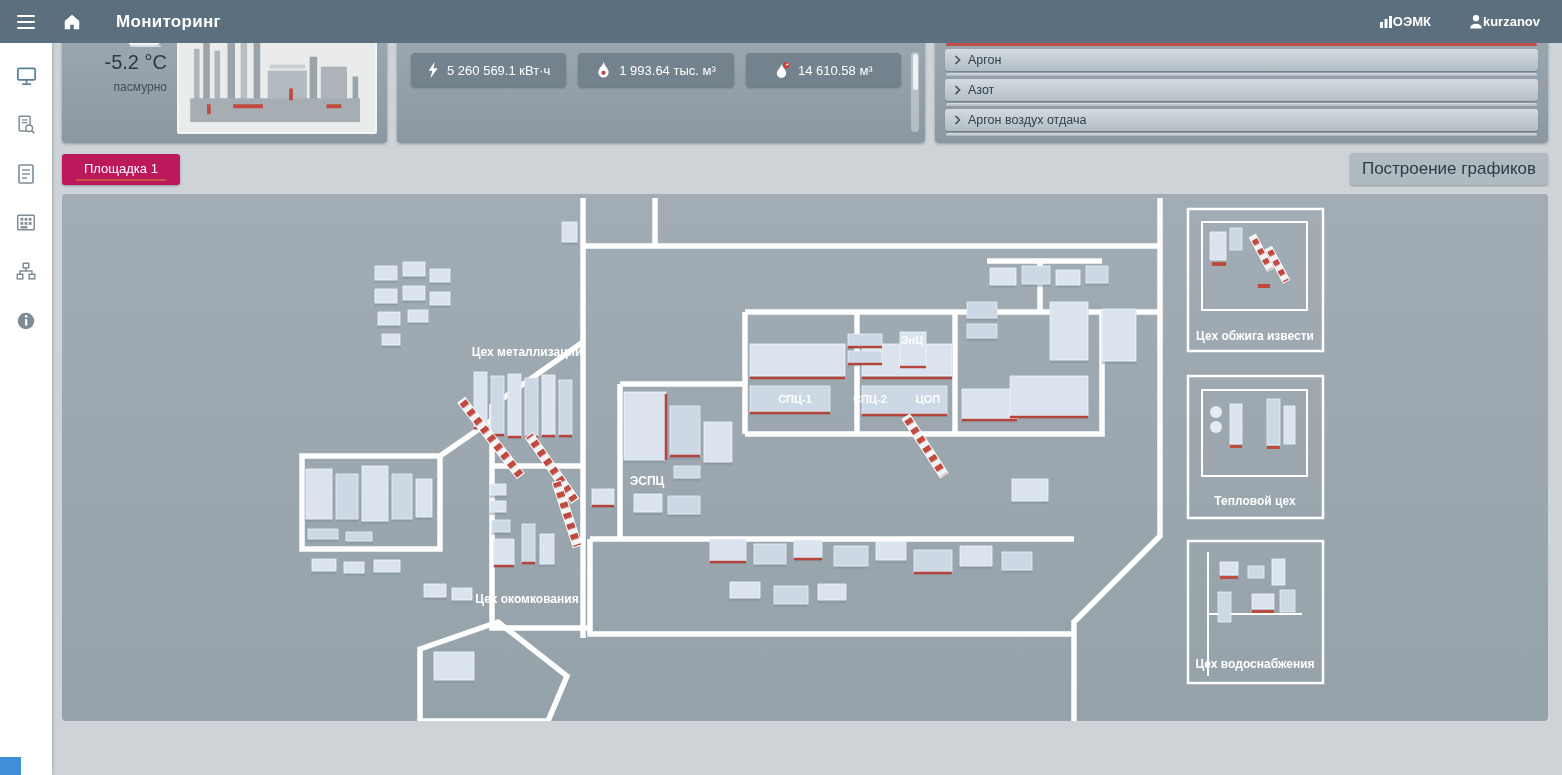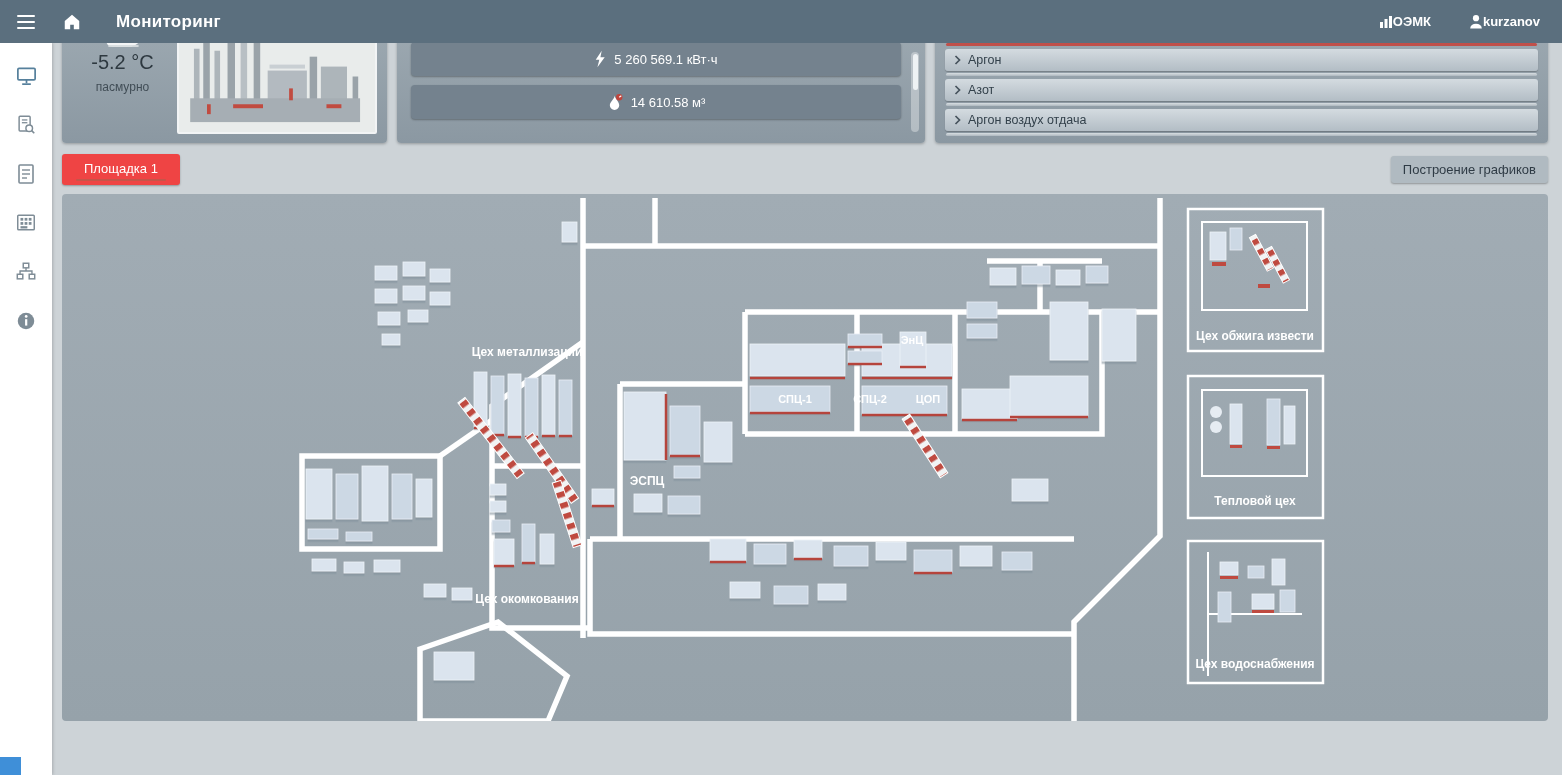--- a/index.html
+++ b/index.html
@@ -26,59 +26,59 @@
   .scroll-corner { position:fixed; left:0; bottom:0; width:21px; height:18px; background:#3f8fd8; z-index:16; }
 
   
   .main { margin-left:52px; padding:10px 14px 0 10px; }
   .top-row { display:flex; gap:10px; height:133px; }
   .panel { background:linear-gradient(180deg,#9fabb3,#8b98a2); border-radius:4px;
            box-shadow:0 1px 3px rgba(0,0,0,.28); }
 
   
   .weather-panel { width:325px; display:flex; gap:10px; padding:9px 10px; }
-  .weather-left { width:95px; display:flex; flex-direction:column; align-items:center; padding:2px 0 0 6px; }
+  .weather-left { width:95px; display:flex; flex-direction:column; align-items:flex-end; padding:2px 0 0 6px; }
   .temp { font-size:20px; color:#2e3940; margin-top:2px; }
   .cond { font-size:12px; color:#414d56; margin-top:6px; }
   .factory-box { flex:1; background:#e9eceb; border:2px solid #f2f4f5; border-radius:2px; overflow:hidden; }
   .factory-box svg { display:block; width:100%; height:100%; }
 
   
   .info-panel { width:528px; padding:11px 24px 10px 14px; position:relative; }
   .info-title-row { display:flex; align-items:center; justify-content:center; gap:7px;
                     color:#fff; font-size:13.5px; }
   .date-chip { background:#c1504b; border:none; color:#fff; font-size:12.5px; padding:3px 9px;
                border-radius:3px; font-family:inherit; cursor:pointer; }
   .refresh-btn { background:#c1504b; border:none; width:24px; height:21px; border-radius:3px;
                  display:flex; align-items:center; justify-content:center; cursor:pointer; }
-  .stats-grid { display:grid; grid-template-columns:1fr; gap:9px 12px; }
+  .stats-grid { display:grid; grid-template-columns:1fr 1fr 1fr; gap:9px 12px; margin-top:11px; }
   .stat-btn { background:#74828e; border:none; border-radius:4px; height:34px; display:flex;
               align-items:center; justify-content:center; gap:8px; color:#fff; font-size:13px;
               font-family:inherit; box-shadow:0 1px 2px rgba(0,0,0,.3); cursor:pointer; }
   .info-scrollbar { position:absolute; right:6px; top:42px; height:80px; width:8px;
                     background:rgba(255,255,255,.35); border-radius:4px; cursor:pointer; }
   .info-scrollbar .thumb { position:absolute; top:2px; left:1.5px; width:5px; height:36px;
                            background:#eef2f4; border-radius:3px; }
 
   
   .resources-panel { flex:1; padding:9px 10px 4px; display:flex; flex-direction:column; }
   .res-row { height:23px; background:linear-gradient(180deg,#d4dbe0,#b3bdc5); border-radius:3px;
              display:flex; align-items:center; gap:7px; padding:0 9px; font-size:12.5px;
              color:#33414b; box-shadow:0 1px 1px rgba(0,0,0,.22); cursor:pointer; }
   .res-sep { height:3px; border-radius:2px; margin:2px 1px 3px; background:linear-gradient(180deg,#d8dee2,#aeb8bf); }
   .res-sep.active { background:#c0504a; }
 
   
   .tab-row { margin-top:11px; display:flex; justify-content:space-between; align-items:center; height:30px; }
-  .site-tab { position:relative; background:#ef4444; color:#fff; border:none; font-size:13px;
+  .site-tab { position:relative; background:#be185d; color:#fff; border:none; font-size:13px;
               font-family:inherit; padding:7px 22px 9px; border-radius:3px; cursor:pointer;
               box-shadow:0 1px 2px rgba(0,0,0,.3); }
   .site-tab::after { content:""; position:absolute; left:14px; right:14px; bottom:4px; height:2px;
                      background:#c4554a; border-radius:1px; }
-  .charts-btn { background:#b0bac1; color:#2f3b45; border:none; font-size:13px; font-family:inherit;
+  .charts-btn { background:#b0bac1; color:#2f3b45; border:none; font-size:17px; font-family:inherit;
                 padding:6px 12px; border-radius:3px; cursor:pointer; box-shadow:0 1px 2px rgba(0,0,0,.3); }
 
   
   .map-panel { margin-top:10px; height:527px; background:linear-gradient(180deg,#a1acb4,#96a2aa);
                border-radius:4px; overflow:hidden; }
   .map-panel svg { display:block; width:100%; height:100%; }
 
   .roads path, .roads polygon, .roads polyline { stroke:#fff; stroke-width:5.5; fill:none; stroke-linecap:butt; }
   .bld { fill:#dbe4ee; stroke:#eef3f7; stroke-width:.8; }
   .bld2 { fill:#ccd8e4; stroke:#e8eef4; stroke-width:.8; }
@@ -234,20 +234,27 @@
         </button>
       </div>
       <div class="stats-grid">
         <button class="stat-btn">
           <svg width="12" height="18" viewBox="0 0 14 19">
             <path d="M9 0 L2 10.5 H6.2 L4 19 L12.5 7.5 H7.5 Z" fill="#fff"></path>
           </svg>
           <span>5 260 569.1 кВт·ч</span>
         </button>
         <button class="stat-btn">
+          <svg width="15" height="18" viewBox="0 0 16 18">
+            <path d="M8 0 C8.5 4 2.5 6.5 2.5 11.5 a5.5 5.5 0 0 0 11 0 C13.5 7.5 9.5 5.5 8 0 Z" fill="#fff"></path>
+            <circle cx="8" cy="12" r="2.3" fill="#c0443c"></circle>
+          </svg>
+          <span>1 993.64 тыс. м³</span>
+        </button>
+        <button class="stat-btn">
           <svg width="16" height="18" viewBox="0 0 17 18">
             <path d="M8 2 C8.4 5.5 3 8.5 3 12.5 a5 5 0 0 0 10 0 C13 8.5 8.6 5.5 8 2 Z" fill="#fff"></path>
             <circle cx="13" cy="4" r="3.4" fill="#c0443c"></circle>
             <line x1="13" y1="4" x2="15.2" y2="2.4" stroke="#fff" stroke-width="1.2"></line>
           </svg>
           <span>14 610.58 м³</span>
         </button>
       </div>
       <div class="info-scrollbar">
           <div class="thumb"></div>

